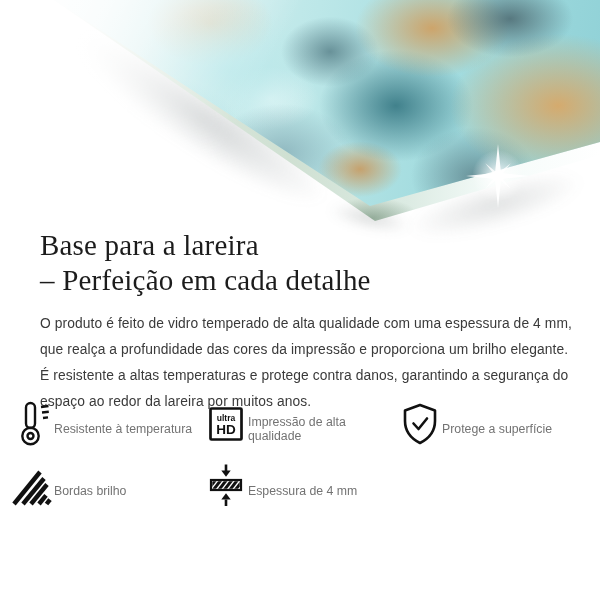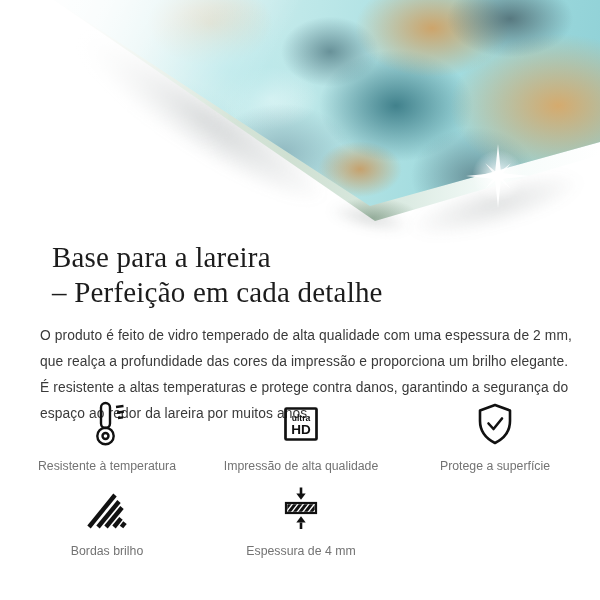--- a/index.html
+++ b/index.html
@@ -56,34 +56,34 @@
   .white-fade{
     position:absolute;inset:0;pointer-events:none;
     background:linear-gradient(118deg, rgba(255,255,255,0.98) 4%, rgba(255,255,255,0.82) 15%, rgba(255,255,255,0) 42%);
   }
   .sparkle{position:absolute;left:458px;top:136px;}
 
   
   .content{position:absolute;left:40px;top:228px;width:535px;}
   .title{
     font-family:"Liberation Serif", serif;font-weight:400;
-    font-size:29px;line-height:35px;color:#1c1c1c;margin:12px;letter-spacing:0.2px;
+    font-size:29px;line-height:35px;color:#1c1c1c;margin:0;letter-spacing:0.2px;
   }
   .title span{display:block;}
   .description{
     margin:13px 0 0 0;font-size:13.8px;line-height:26px;color:#3a3a3a;letter-spacing:0.1px;
   }
 
   
   .features{
     position:absolute;left:0;top:398px;width:600px;
     display:grid;grid-template-columns:194px 194px 194px;
     row-gap:10px;padding-left:10px;
   }
-  .feature{display:flex;flex-direction:column;align-items:center;}
+  .feature{display:flex;flex-direction:row;align-items:center;}
   .icon-box{height:52px;display:flex;align-items:center;justify-content:center;}
   .feature-label{margin-top:9px;font-size:12.3px;color:#737373;}
   .icon-stroke{stroke:#111;fill:none;stroke-width:2.4;}
 </style>
 </head>
 <body>
 
 <div class="hero">
   <div class="shadow shadow-left"></div>
   <div class="shadow shadow-right"></div>
@@ -102,21 +102,21 @@
     <path d="M40 8 L43 37 L72 40 L43 43 L40 72 L37 43 L8 40 L37 37 Z" fill="#ffffff" opacity="0.95"></path>
     <path d="M40 22 L41.8 38.2 L58 40 L41.8 41.8 L40 58 L38.2 41.8 L22 40 L38.2 38.2 Z" transform="rotate(45 40 40)" fill="#ffffff" opacity="0.8"></path>
   </svg>
 </div>
 
 <div class="content">
   <h1 class="title">
     <span>Base para a lareira</span>
     <span>– Perfeição em cada detalhe</span>
   </h1>
-  <p class="description">O produto é feito de vidro temperado de alta qualidade com uma espessura de 2 mm, que realça a profundidade das cores da impressão e proporciona um brilho elegante. É resistente a altas temperaturas e protege contra danos, garantindo a segurança do espaço ao redor da lareira por muitos anos.</p>
+  <p class="description">O produto é feito de vidro temperado de alta qualidade com uma espessura de 4 mm, que realça a profundidade das cores da impressão e proporciona um brilho elegante. É resistente a altas temperaturas e protege contra danos, garantindo a segurança do espaço ao redor da lareira por muitos anos.</p>
 </div>
 
 <div class="features">
 
   <div class="feature">
     <div class="icon-box">
       <svg width="44" height="48" viewBox="0 0 44 48">
         <rect class="icon-stroke" x="16" y="3" width="9" height="25" rx="4.5"></rect>
         <circle class="icon-stroke" cx="20.5" cy="36" r="8.2"></circle>
         <circle class="icon-stroke" cx="20.5" cy="36" r="3"></circle>

